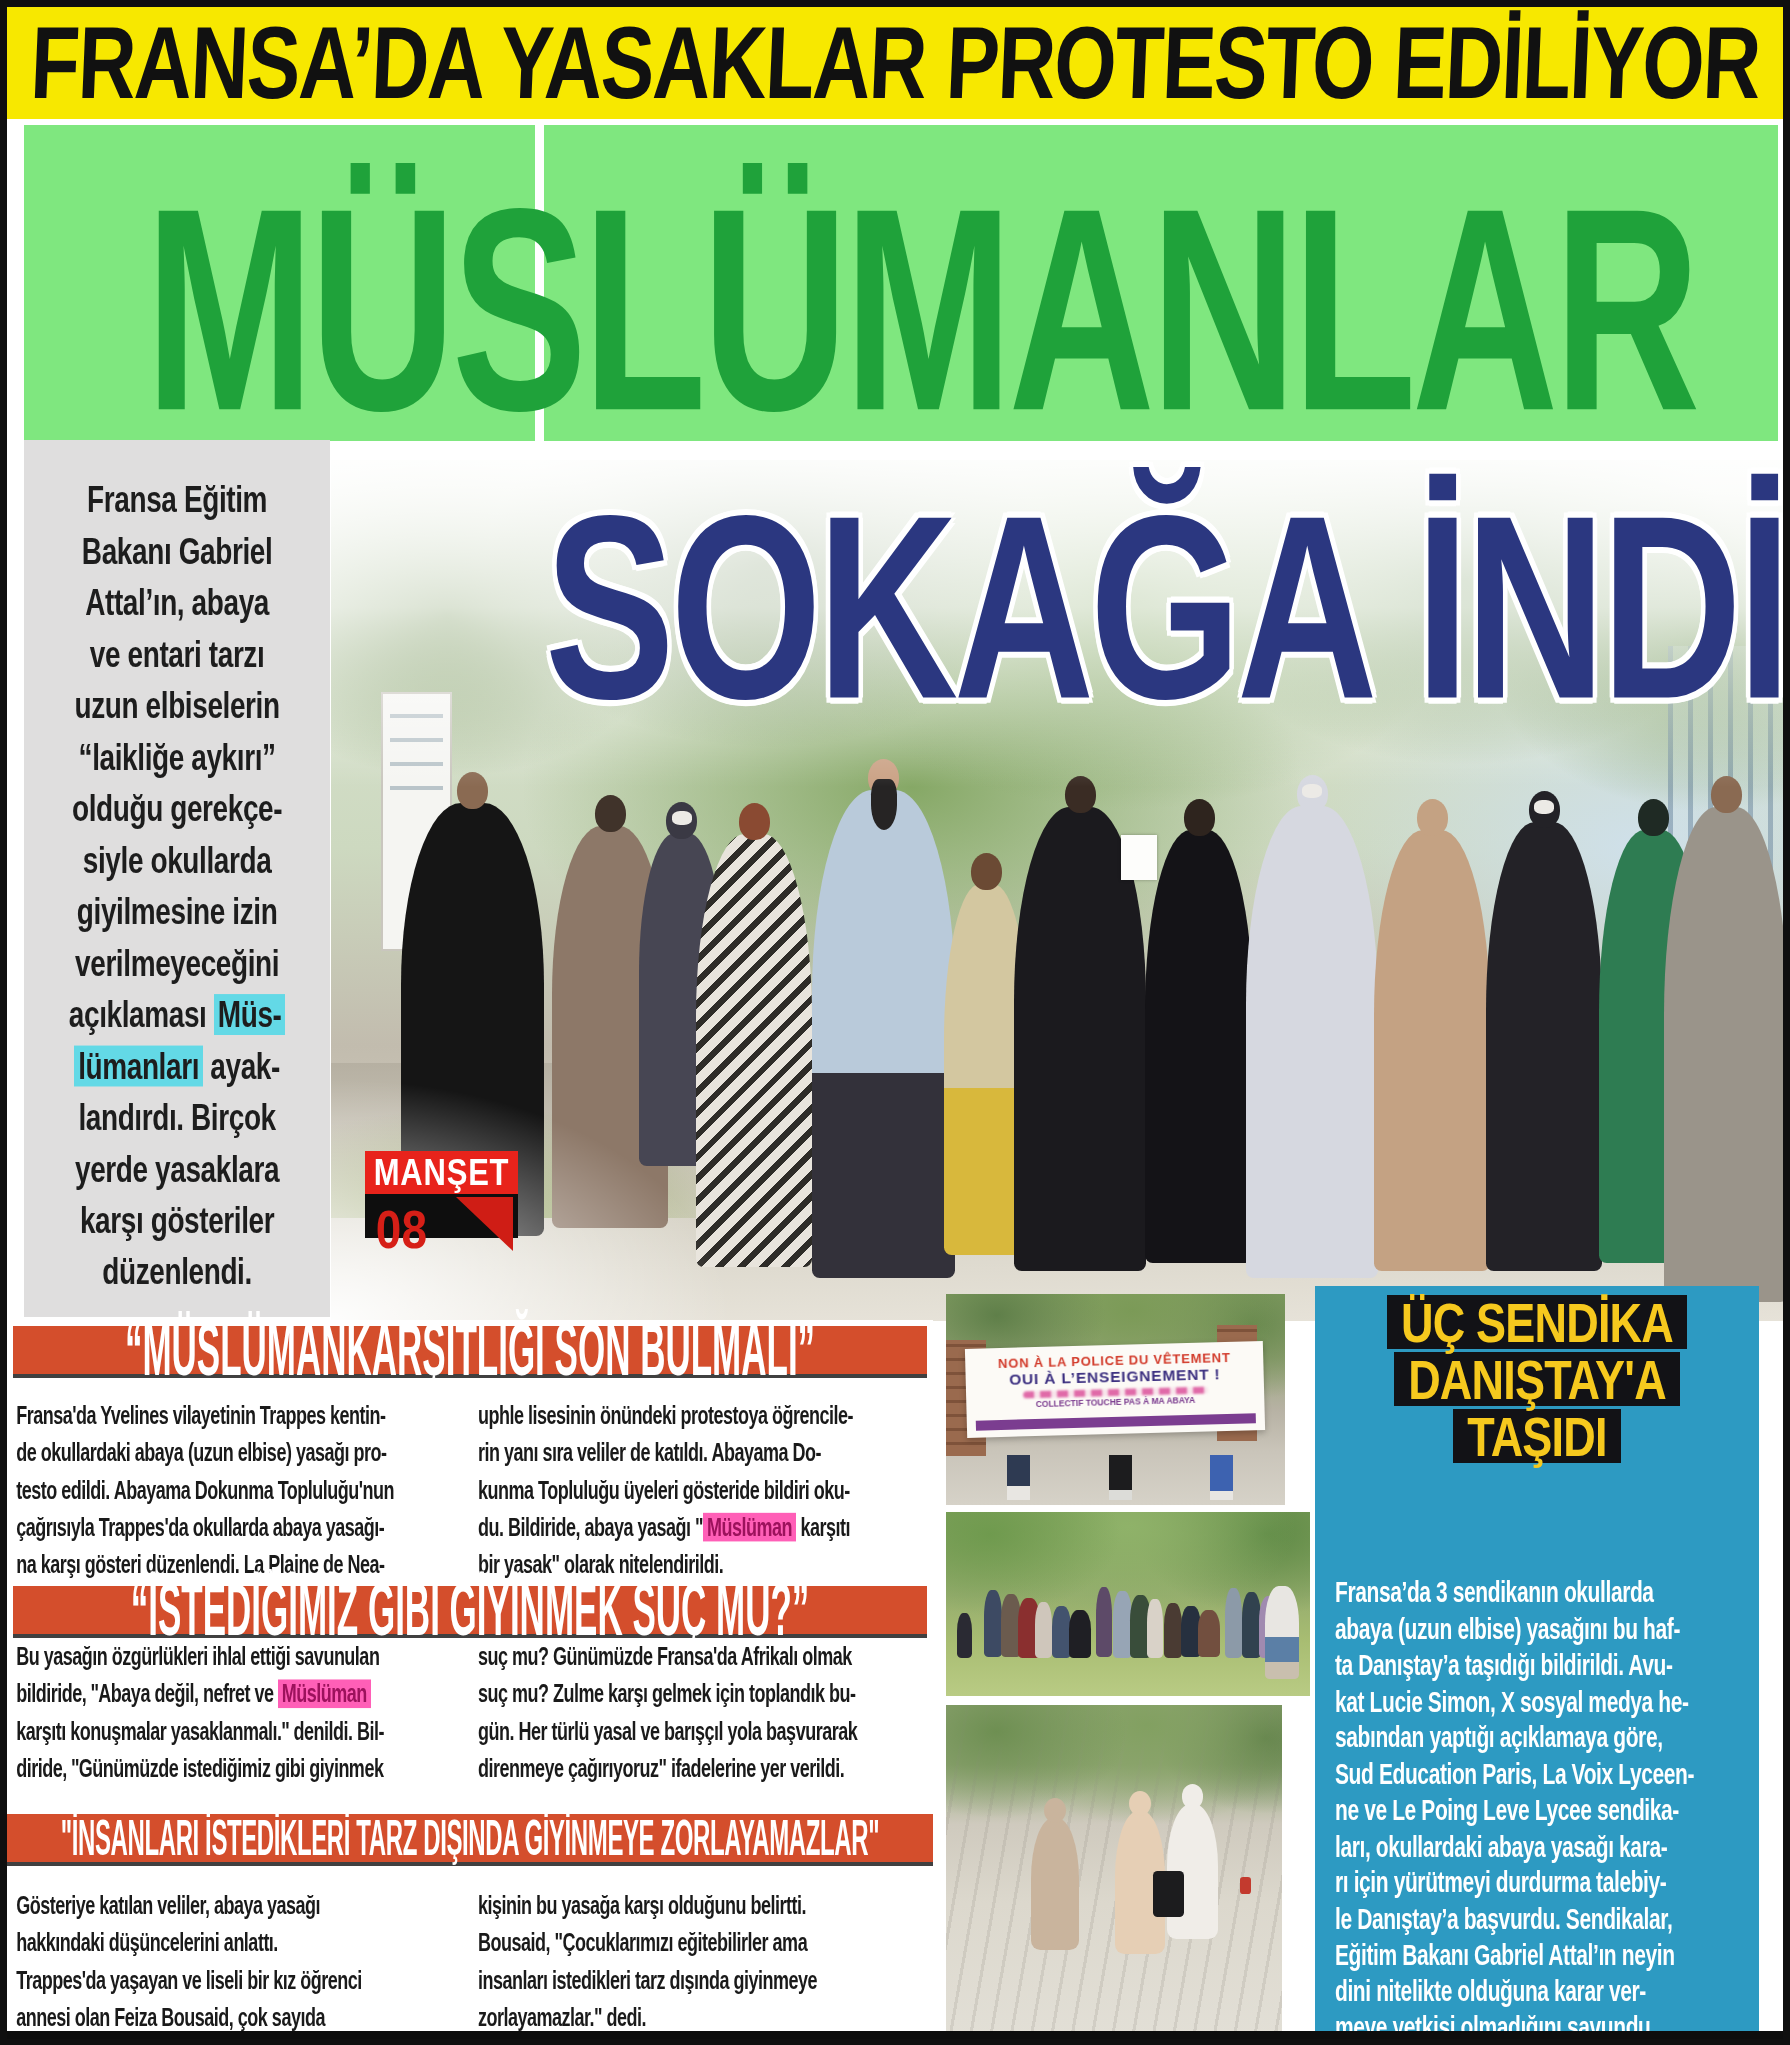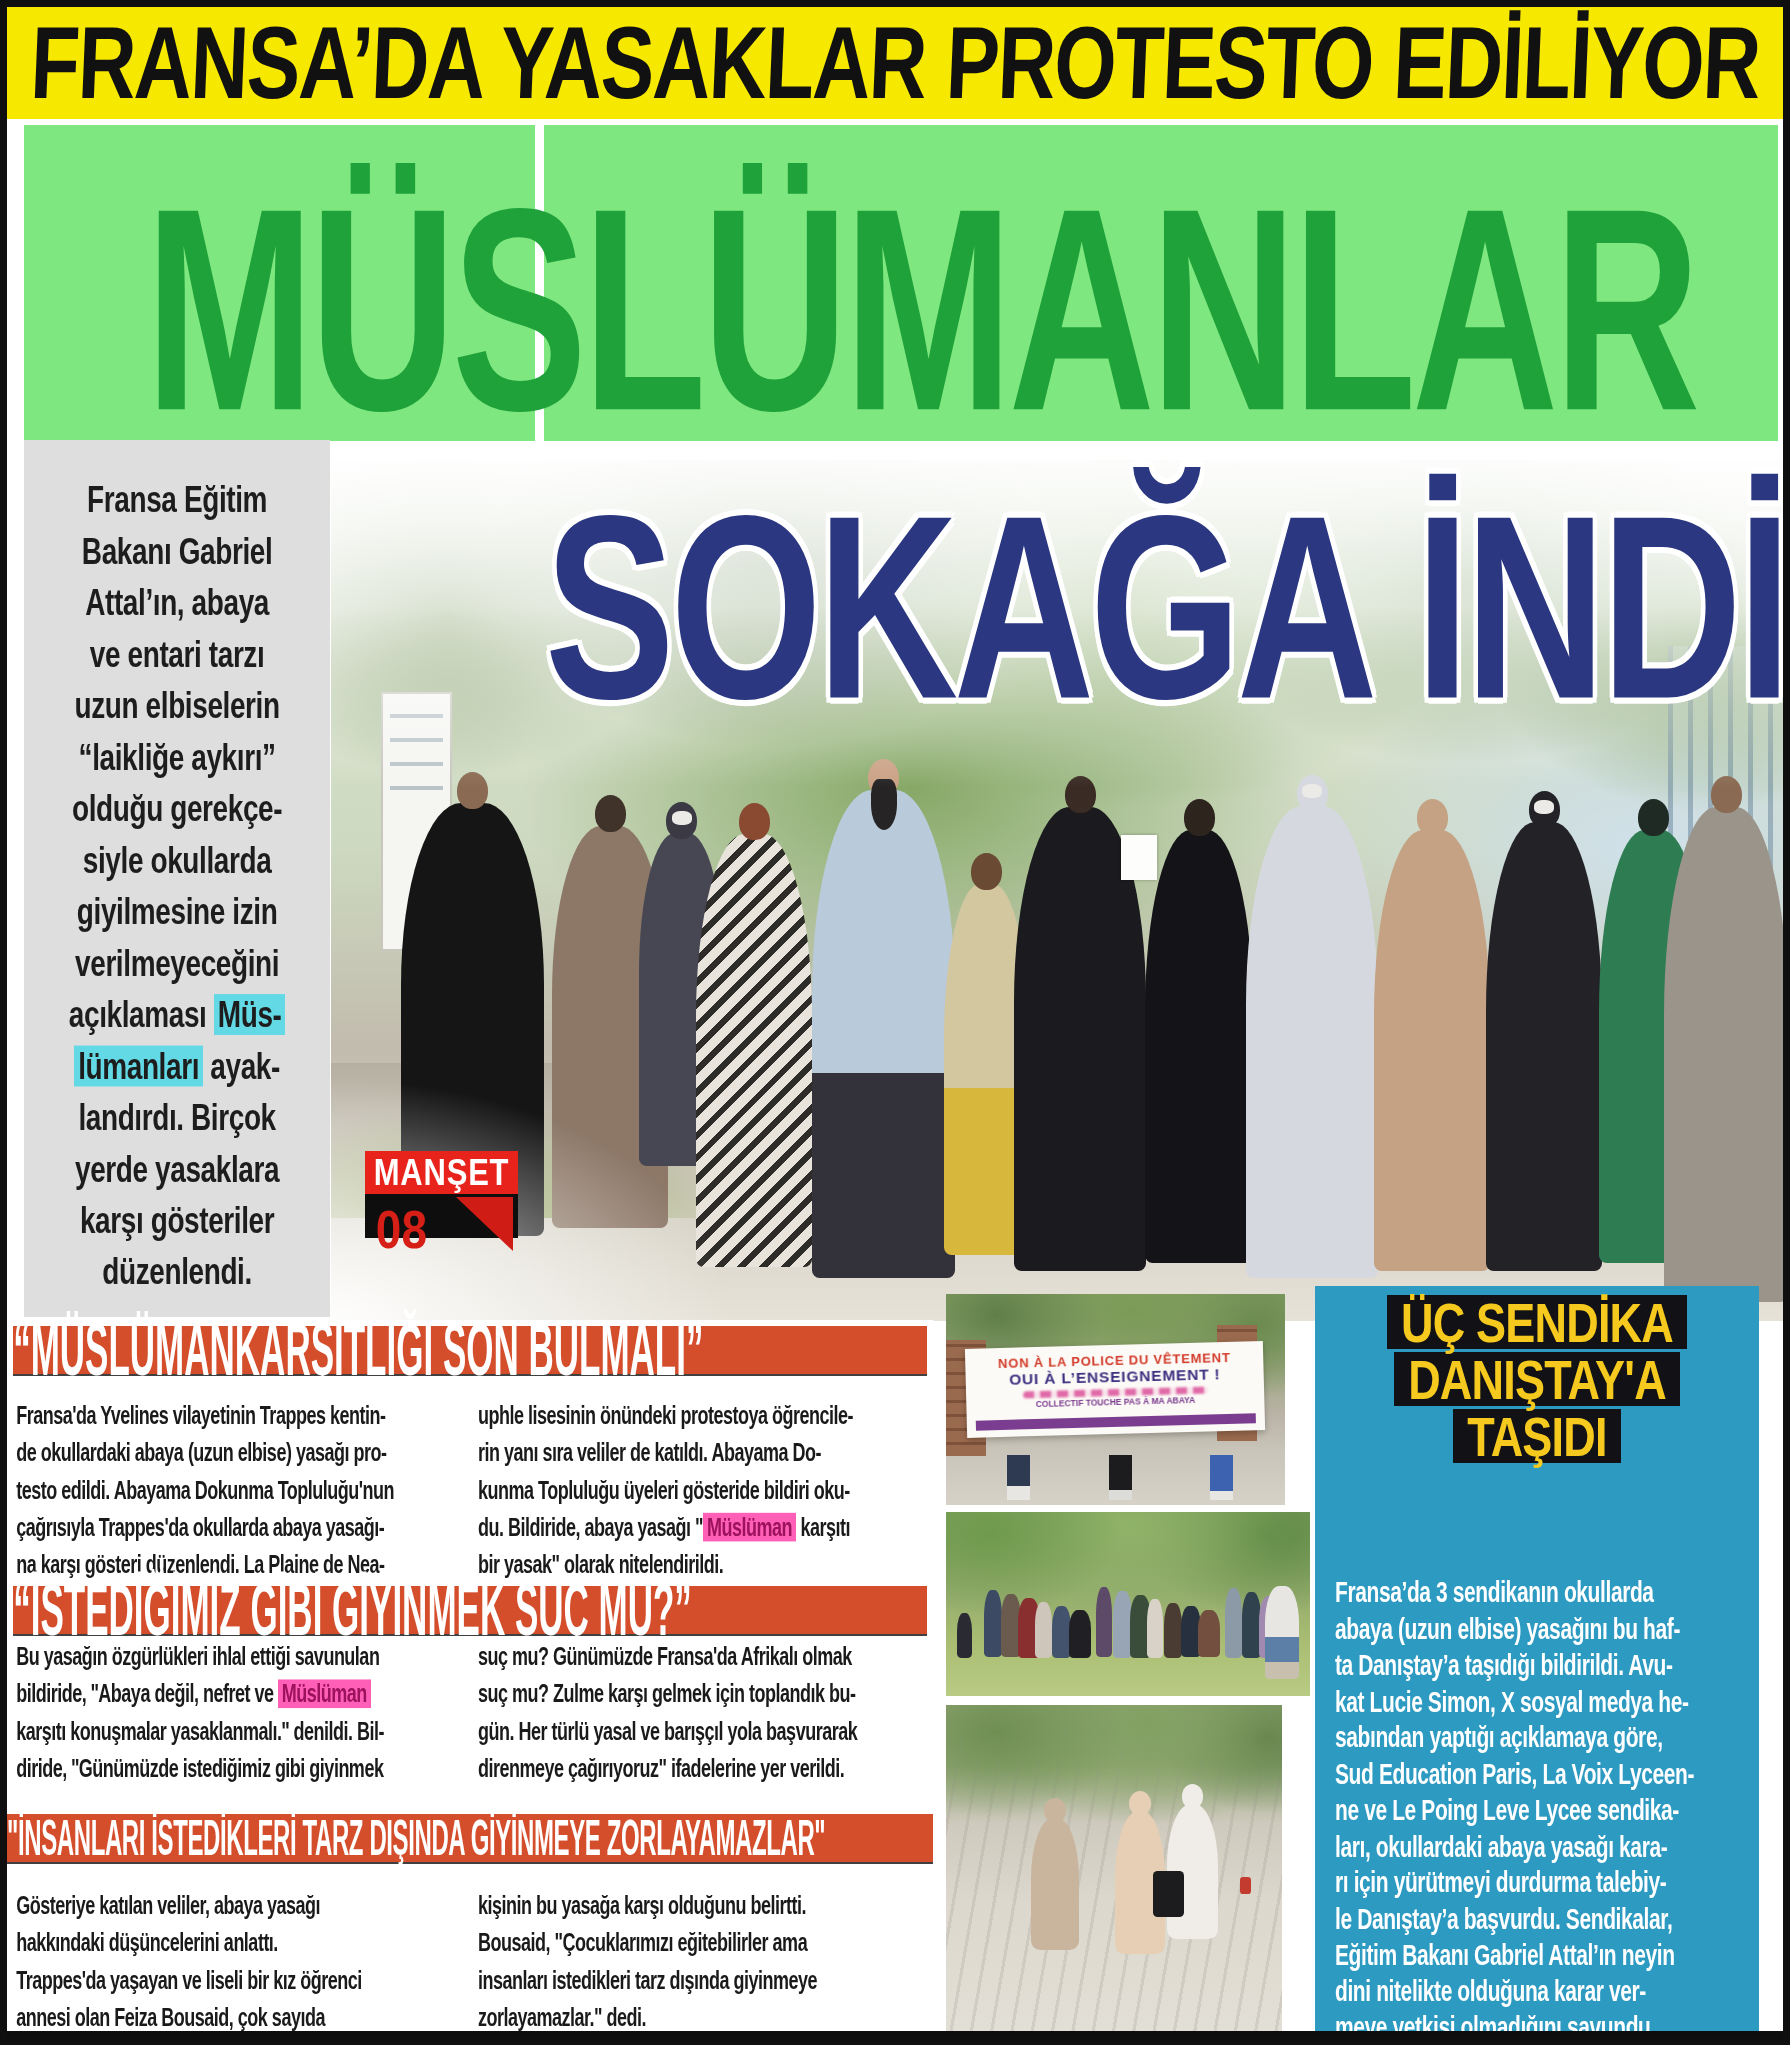--- a/index.html
+++ b/index.html
@@ -79,22 +79,22 @@
   .badge .m-top span{display:inline-block;font-size:31px;font-weight:bold;color:#fff;
                      letter-spacing:0.8px;transform:scaleY(1.2);}
   .badge .m-bot{position:relative;height:44px;background:#0e0e0e;}
   .badge .m-bot .num{position:absolute;left:10.8px;top:4.6px;font-size:46px;font-weight:bold;color:#d61f17;
                      transform:scaleY(1.15);transform-origin:0 0;}
   .badge .tri{position:absolute;right:4.6px;top:3.1px;width:0;height:0;
               border-top:54px solid #cf1d15;border-left:57px solid transparent;}
 
   
   .articles{left:0;top:1313px;width:926px;height:726px;background:#fff;z-index:4;}
-  .bar{position:absolute;background:#d44e2c;border-bottom:2px solid #404040;
-       display:flex;align-items:center;}
+  .bar{position:absolute;background:#d44e2c;border-bottom:4px solid #404040;
+       display:flex;align-items:center;justify-content:center;}
   .bar span{display:inline-block;transform:scaleY(1.45);font-weight:bold;color:#fff;white-space:nowrap;}
   .bar1{top:6.2px;left:6.2px;right:6.2px;height:48px;}
   .bar1 span{font-size:35px;}
   .bar2{top:266px;left:6.2px;right:6.2px;height:48px;}
   .bar2 span{font-size:35px;}
   .bar3{top:494px;left:0;right:0;height:48px;}
   .bar3 span{font-size:24px;letter-spacing:-0.4px;}
   .or{color:#f2a13b;}
   .col{position:absolute;width:449px;}
   .body-lines{font-size:18px;font-weight:bold;color:#1a1a1a;line-height:26px;

